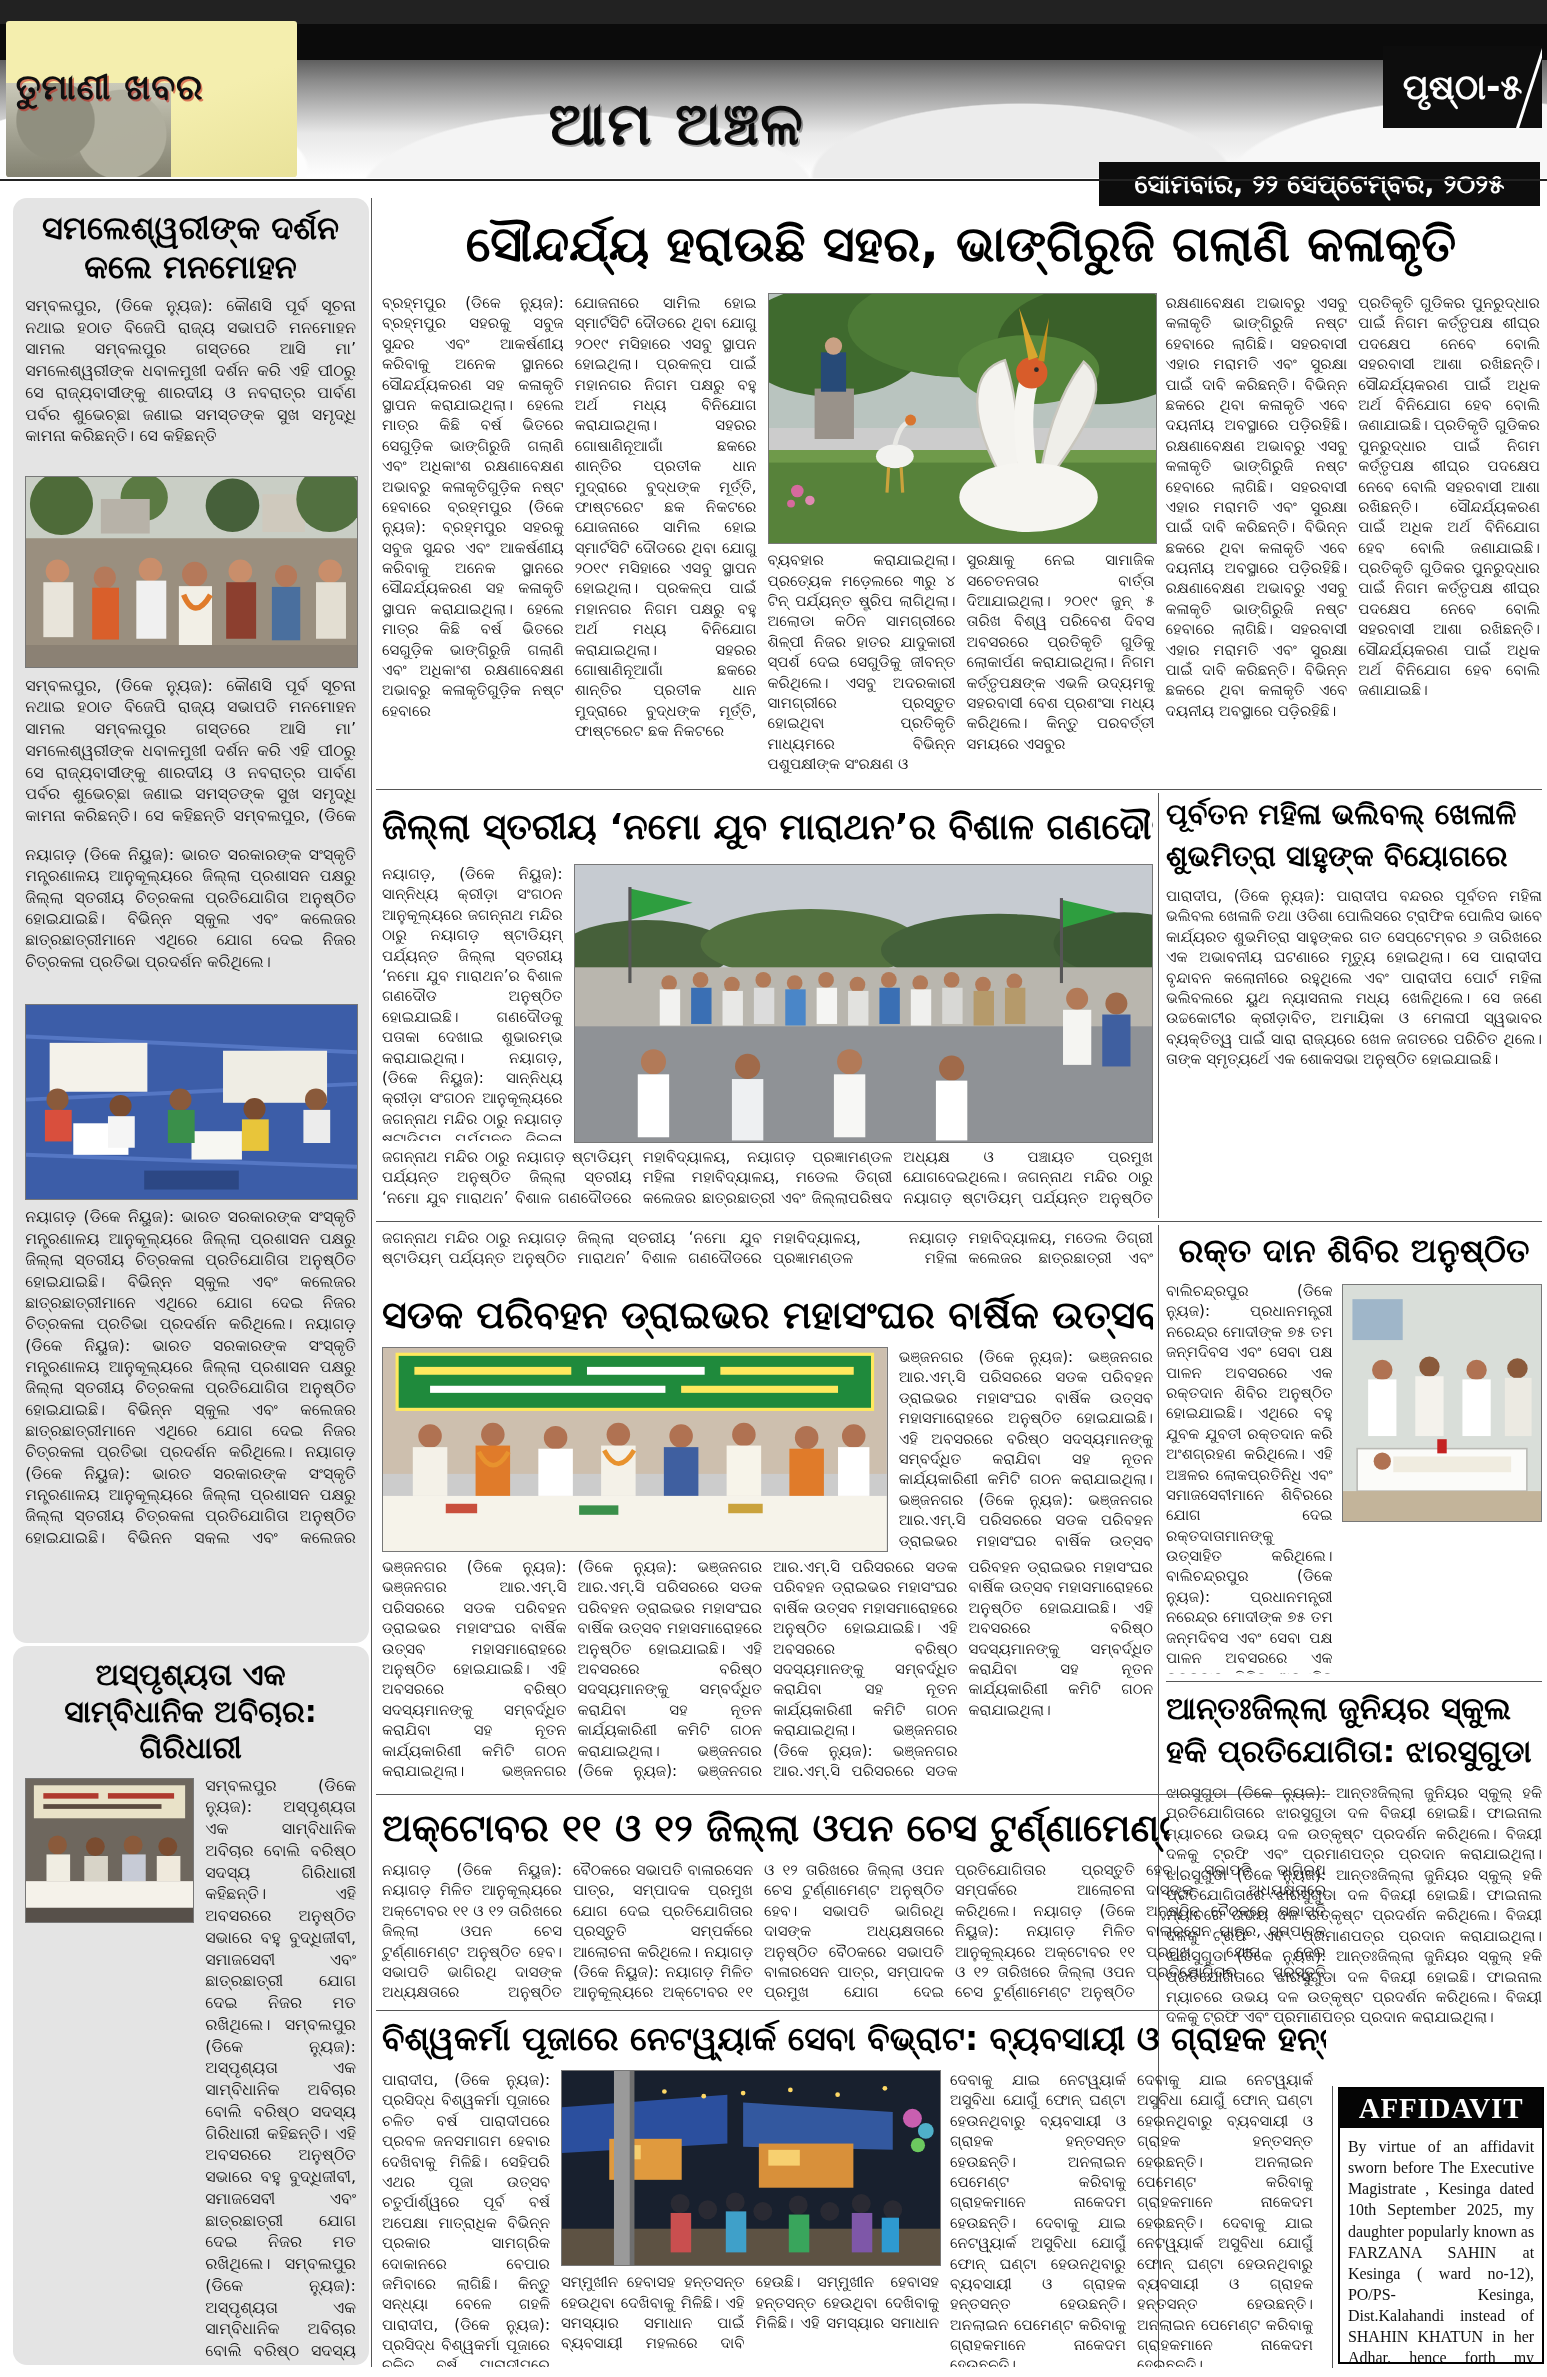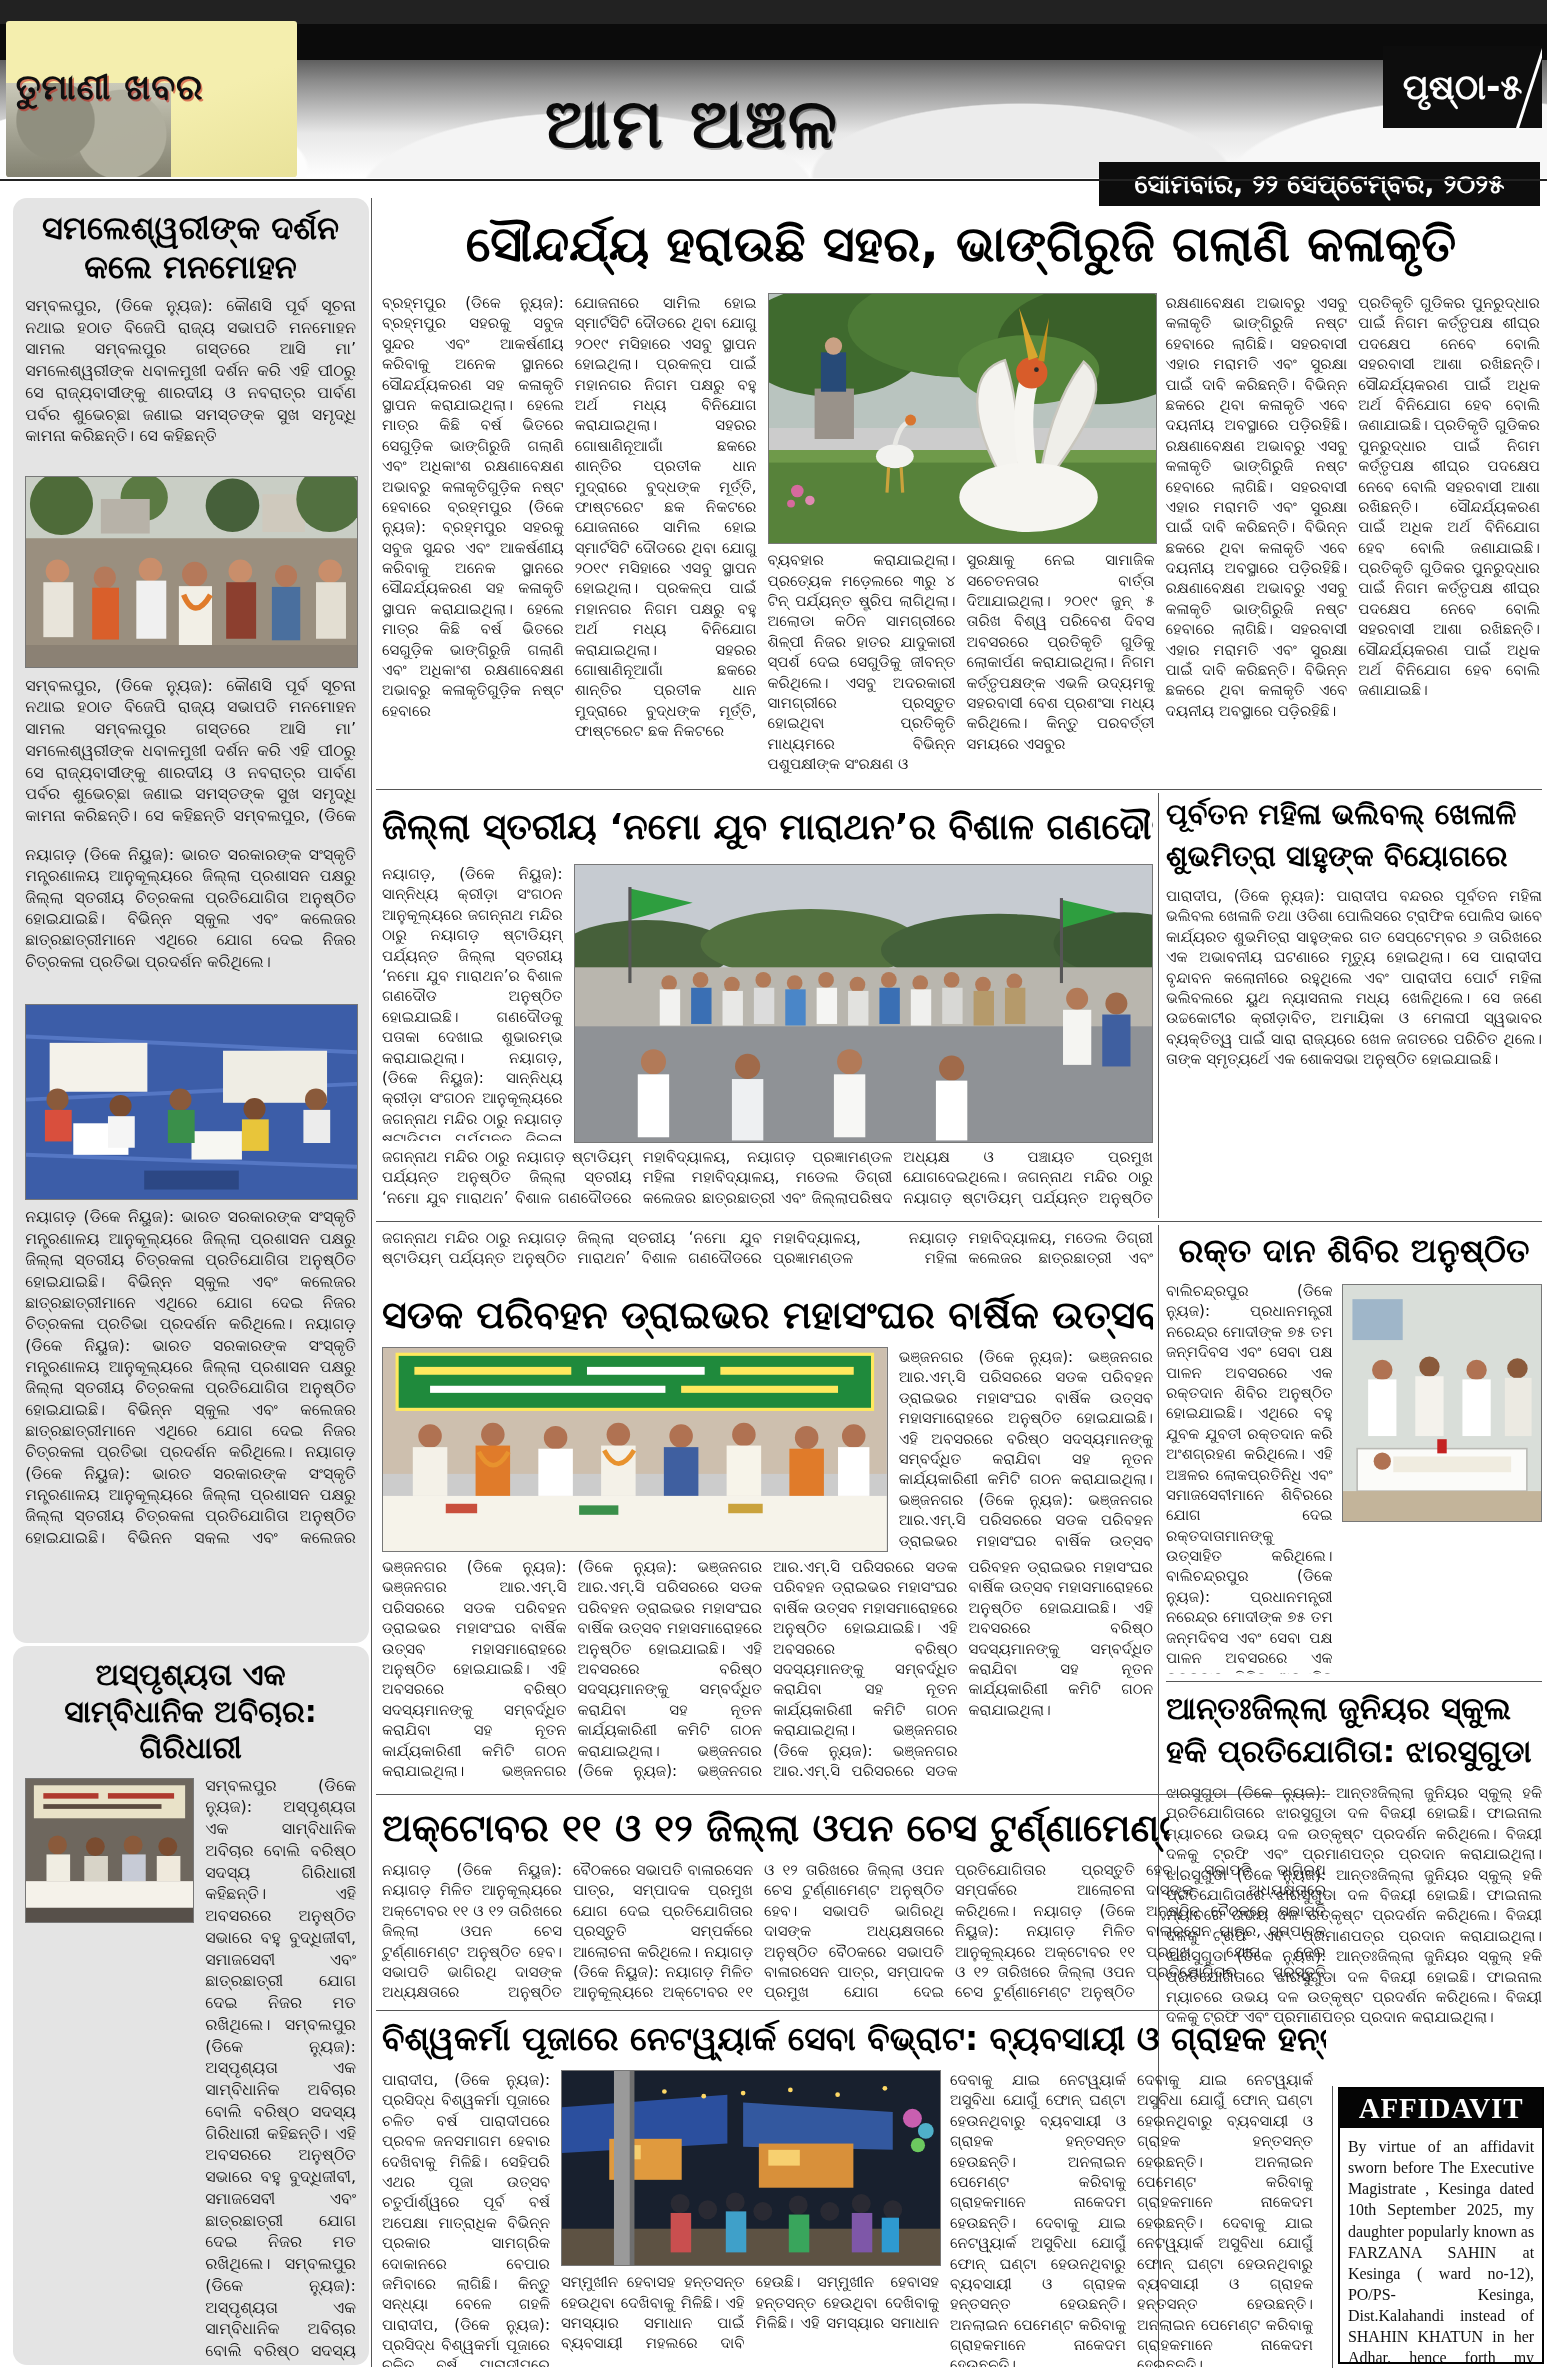--- a/index.html
+++ b/index.html
@@ -44,21 +44,21 @@
 <body>
 
 <div class="abs clouds" style="left:0;top:0;width:1548px;height:178px;"></div>
 <div class="abs mast-black" style="left:0;top:23.6px;width:1548px;height:36px;"></div>
 
 <div class="abs brandbox" style="left:6.3px;top:20.5px;width:291px;height:156px;">
   <div class="brand-photo"></div>
   <div class="brand" style="position:absolute;left:9.4px;top:46px;">ତୁମାଣୀ ଖବର</div>
 </div>
 
-<div class="abs section-title" style="left:424px;top:77px;width:535px;height:94px;font-size:68px;text-align:center;line-height:94px;">ଆମ ଅଞ୍ଚଳ</div>
+<div class="abs section-title" style="left:409px;top:77px;width:535px;height:94px;font-size:59px;text-align:center;line-height:94px;">ଆମ ଅଞ୍ଚଳ</div>
 
 <div class="abs pagebox" style="left:1383px;top:46px;width:159px;height:82px;overflow:hidden;">
   <span>ପୃଷ୍ଠା-୫</span>
   <span class="page-slash"></span>
 </div>
 
 <div class="abs datebox" style="left:1099px;top:124px;width:441px;height:44px;margin-top:38px;">
   <span>ସୋମବାର, ୨୨ ସେପ୍ଟେମ୍ବର, ୨୦୨୫</span>
 </div>
 

